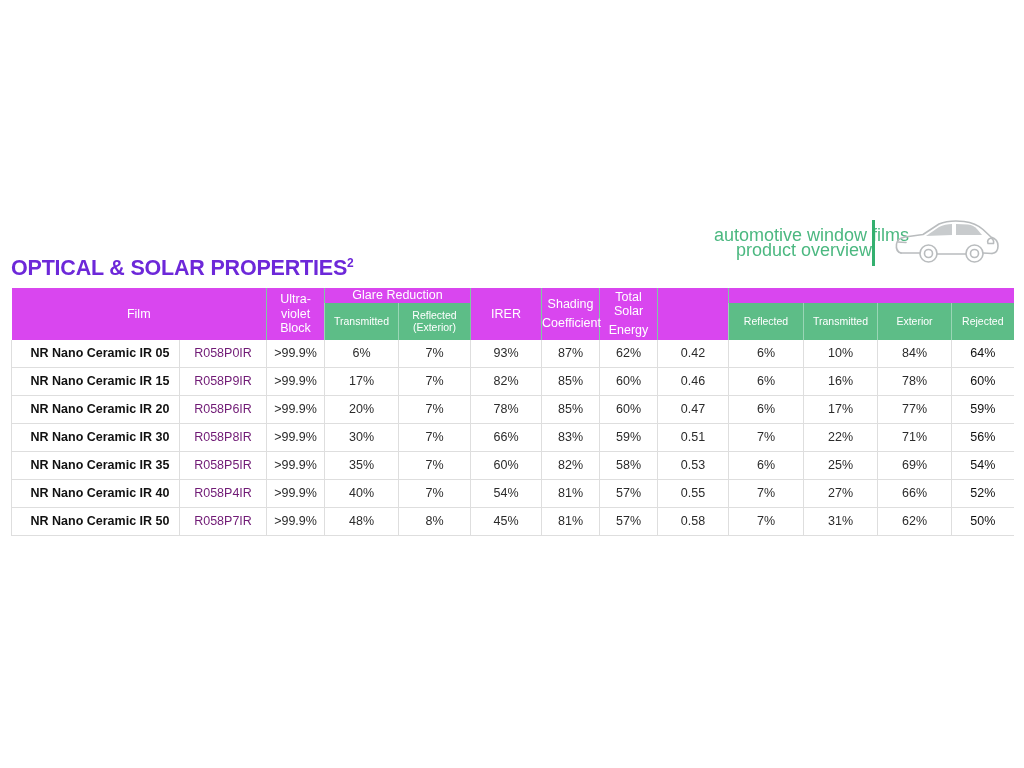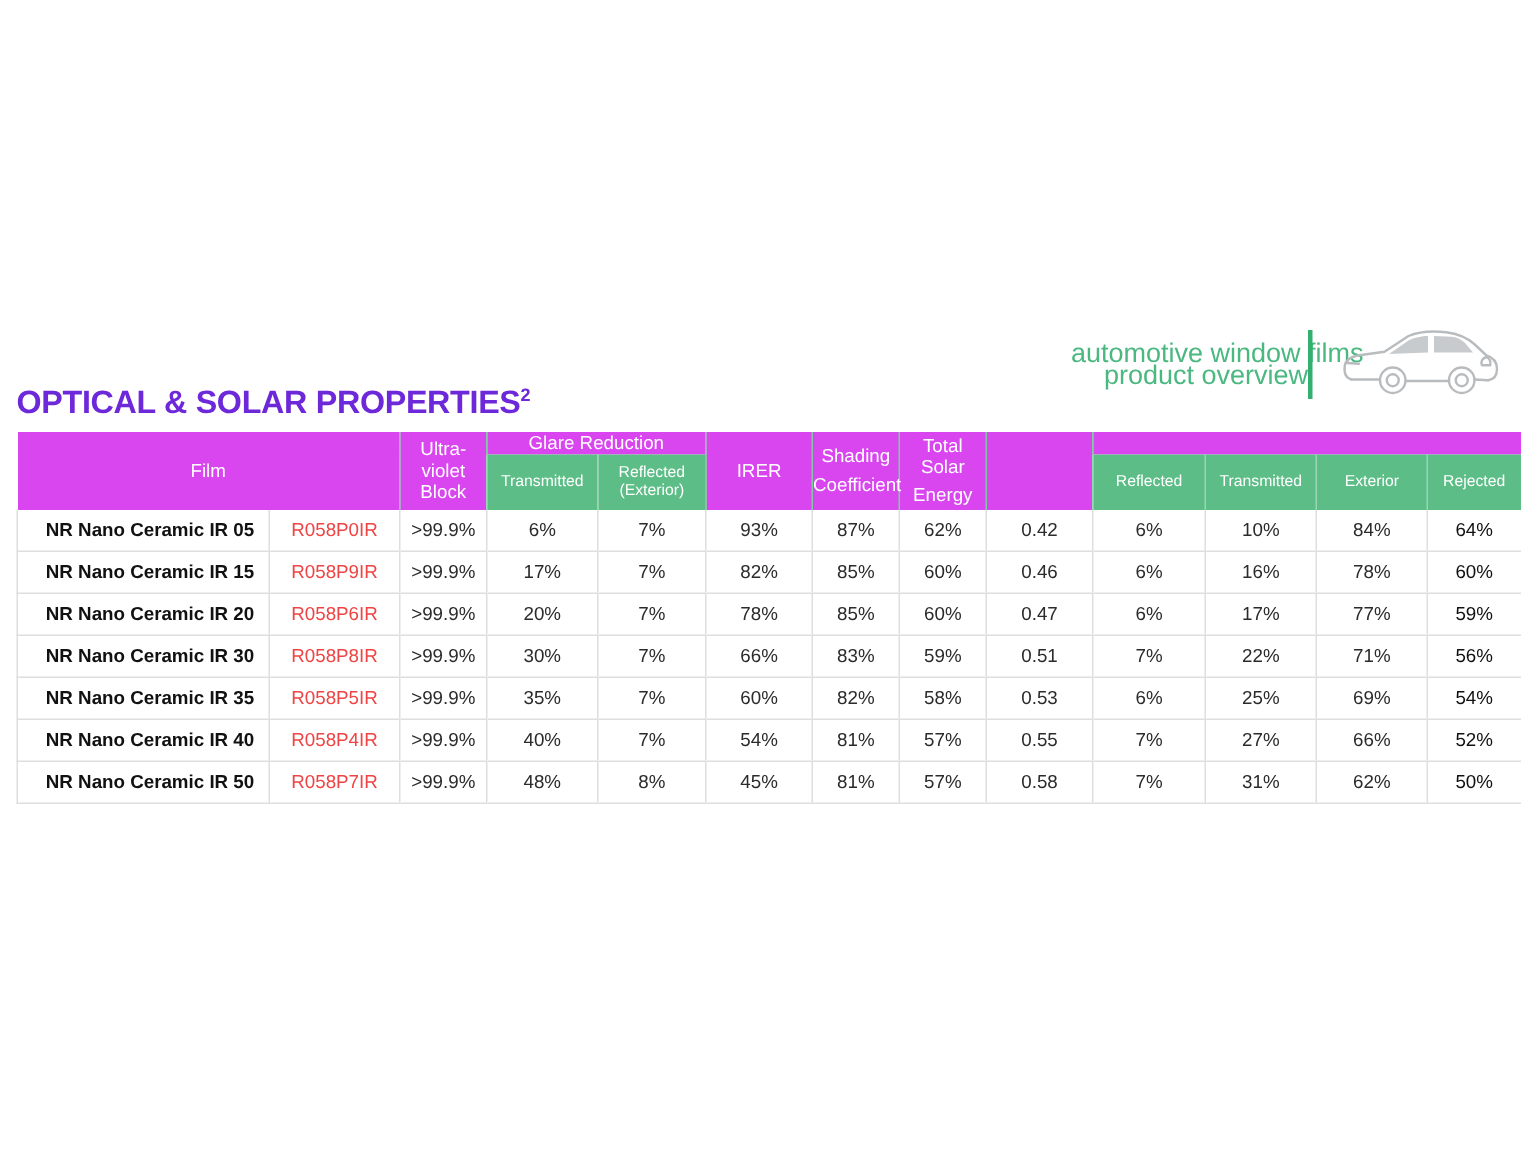--- a/index.html
+++ b/index.html
@@ -114,21 +114,21 @@
     background: #ffffff;
   }
   #props-table tbody tr:first-child td { border-top: none; }
   #props-table tbody td.name {
     text-align: center;
     padding-left: 9px;
     font-weight: bold;
     color: #111111;
     border-left: 1px solid #dedede;
   }
-  #props-table tbody td.partno { color: #ef4444; margin-top: 12px; }
+  #props-table tbody td.partno { color: #701a75; margin-top: 12px; }
   #props-table tbody td.rejected { font-weight: normal; color: #111111; }
 </style>
 </head>
 <body>
 
 <div id="brand-block">
   <div id="brand-text">
     <div>automotive window films</div>
     <div>product overview</div>
   </div>

